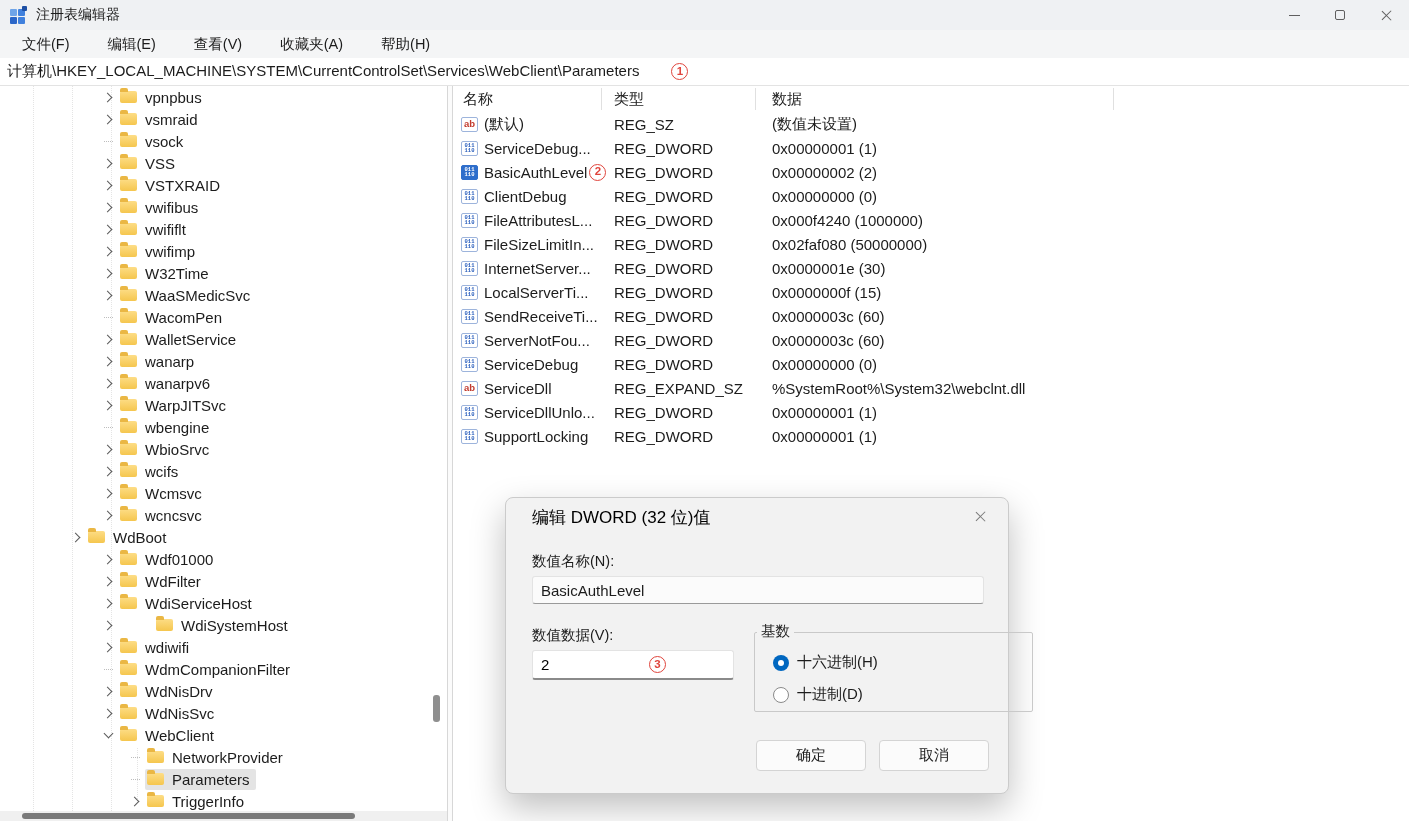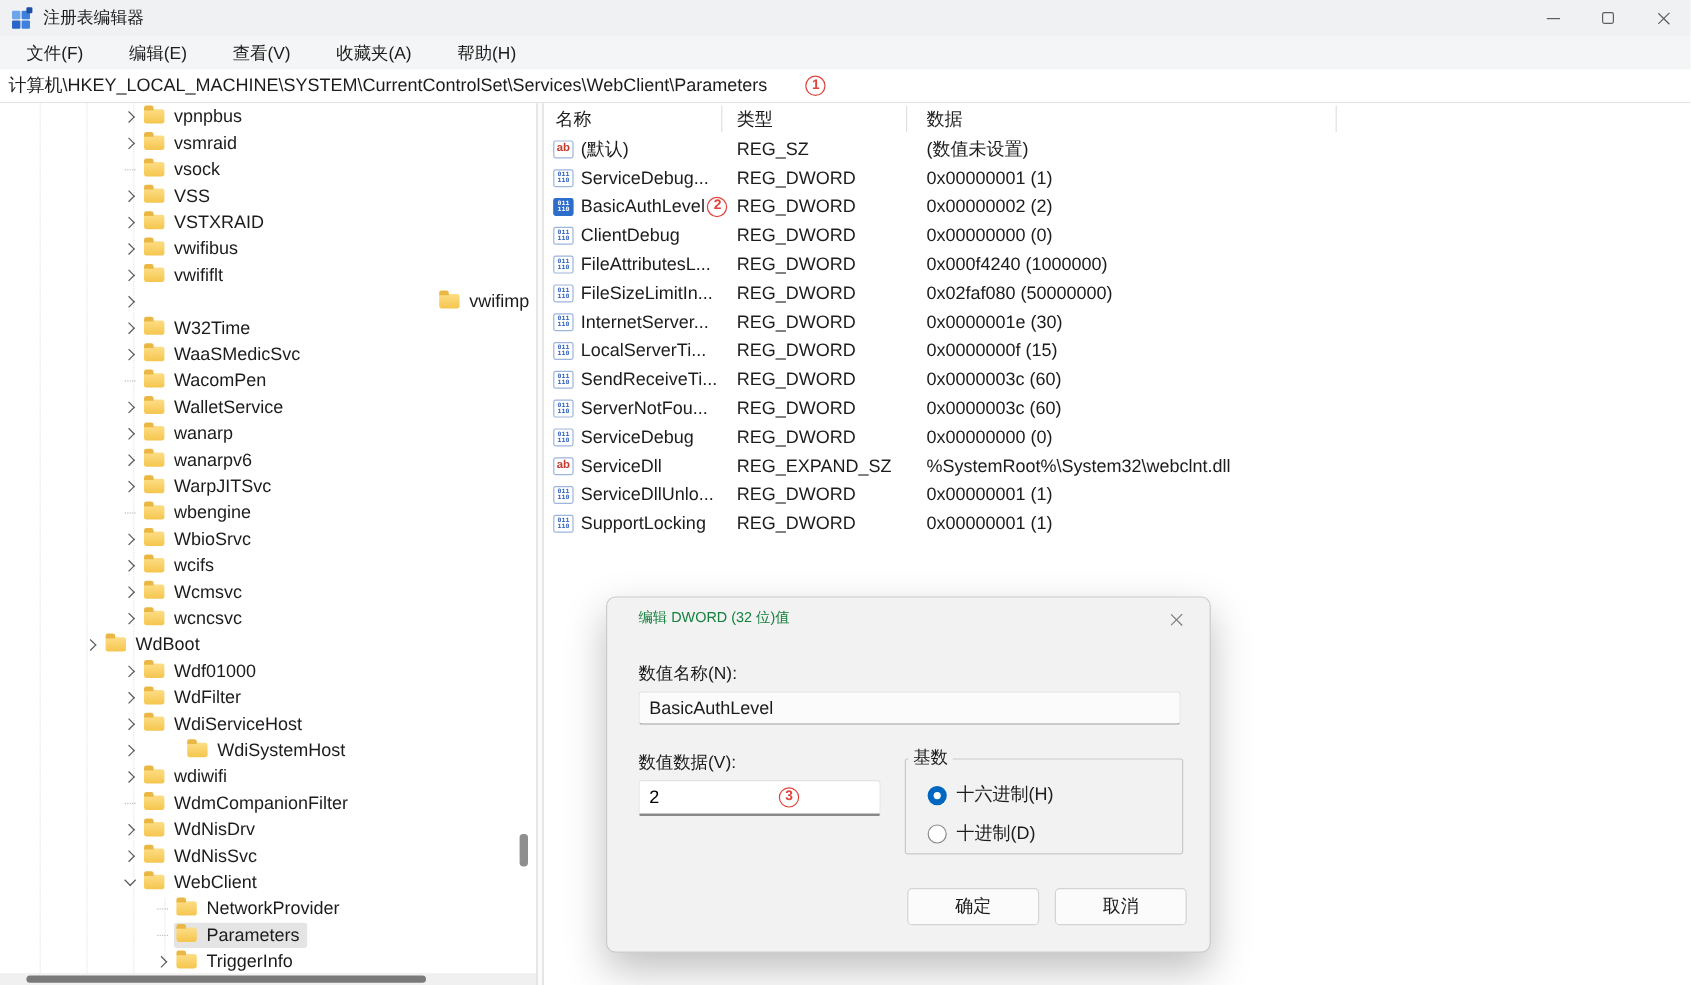--- a/index.html
+++ b/index.html
@@ -83,33 +83,33 @@
   .regicon.string::before { content:''; position:relative; }
   .regicon.dword { color:#2b5fbd; }
   .regicon.dword i { font-style:normal; font-size:5.5px; line-height:5px; font-family:"Liberation Mono","DejaVu Sans Mono",monospace; }
   .regicon.sel { background:#2e6ecb; border-color:#2e6ecb; color:#fff; }
   .regicon.sel i { color:#fff; }
   .cell .ann { margin-left:2px; }
 
   
   .dialog { position:absolute; left:505px; top:497px; width:504px; height:297px; background:#f2f2f2;
     border:1px solid #cbcbcb; border-radius:8px; box-shadow:0 14px 34px rgba(0,0,0,.25); }
-  .dlg-title { position:absolute; left:26px; top:8px; font-size:12px; color:#15803d; }
+  .dlg-title { position:absolute; left:26px; top:8px; font-size:17px; color:#000000; }
   .dlg-close { position:absolute; right:14px; top:6px; width:28px; height:24px; display:flex; align-items:center; justify-content:center; }
   .dlg-close .glyph-x::before,.dlg-close .glyph-x::after { background:#7a7a7a; }
   .dlg-label { position:absolute; font-size:14.5px; color:#1b1b1b; }
   .namebox { position:absolute; left:26px; top:78px; width:452px; height:28px; background:#fbfbfb;
     border:1px solid #e3e3e3; border-bottom:1px solid #9a9a9a; border-radius:3px;
     display:flex; align-items:center; padding-left:8px; font-size:15px; }
   .valuebox { position:absolute; left:26px; top:152px; width:202px; height:30px; background:#fff;
     border:1px solid #e3e3e3; border-bottom:2px solid #8a8a8a; border-radius:3px;
     display:flex; align-items:center; padding-left:8px; font-size:15px; }
   .valuebox input { border:none; outline:none; background:transparent; font:inherit; width:60px; }
   .valuebox .ann { margin-left:48px; }
-  .groupbox { position:absolute; left:248px; top:134px; width:232px; height:80px;
+  .groupbox { position:absolute; left:248px; top:134px; width:279px; height:80px;
     border:1px solid #c9c9c9; border-radius:2px; }
   .gb-label { position:absolute; left:2px; top:-11px; background:#f2f2f2; padding:0 4px; font-size:14.5px; }
   .radio-row { position:absolute; left:18px; display:flex; align-items:center; font-size:15px; }
   .radio { width:16px; height:16px; border-radius:50%; margin-right:8px; flex:none; position:relative; }
   .radio.checked { background:#0067c0; }
   .radio.checked::after { content:''; position:absolute; inset:5px; background:#fff; border-radius:50%; }
   .radio.unchecked { background:#fff; border:1px solid #8a8a8a; }
   .dlg-btn { position:absolute; top:242px; width:110px; height:31px; background:#fbfbfb;
     border:1px solid #d4d4d4; border-radius:4px; font:inherit; font-size:15px; color:#1b1b1b;
     display:flex; align-items:center; justify-content:center; }
@@ -216,21 +216,21 @@
         </div>
         <div class="trow" style="padding-left: 98px;">
           <span class="expander collapsed">
             <span class="chev"></span>
           </span>
           <span class="tlabelwrap">
             <span class="folder"></span>
             <span class="tlabel">vwififlt</span>
           </span>
         </div>
-        <div class="trow" style="padding-left: 98px; justify-content: space-between;">
+        <div class="trow" style="padding-left: 98px;">
           <span class="expander collapsed">
             <span class="chev"></span>
           </span>
           <span class="tlabelwrap">
             <span class="folder"></span>
             <span class="tlabel">vwifimp</span>
           </span>
         </div>
         <div class="trow" style="padding-left: 98px;">
           <span class="expander collapsed">

